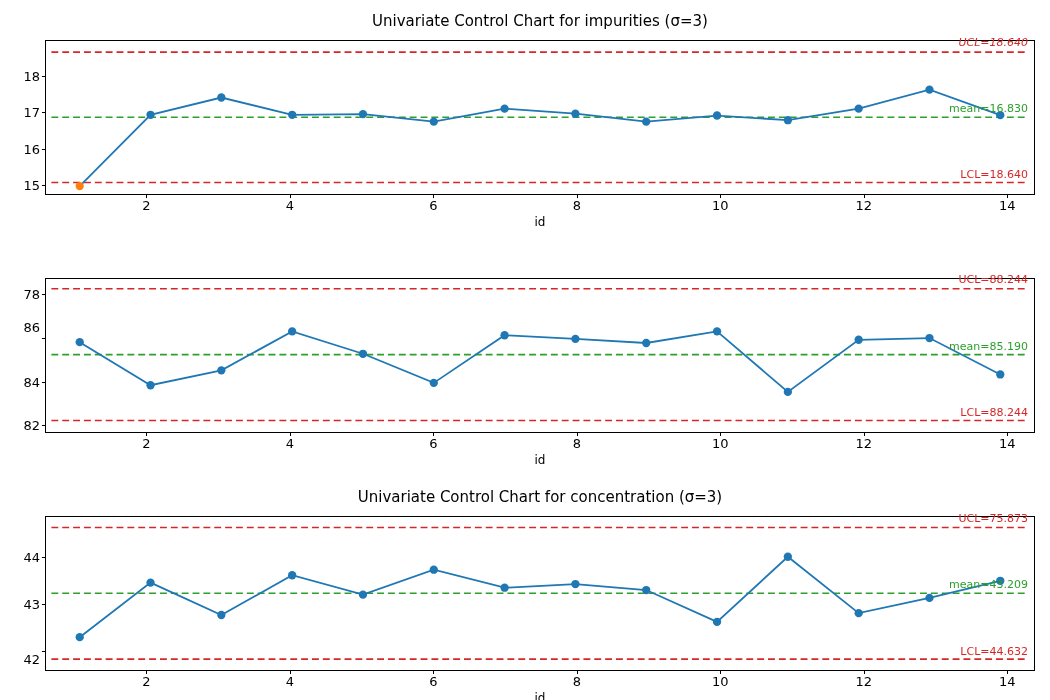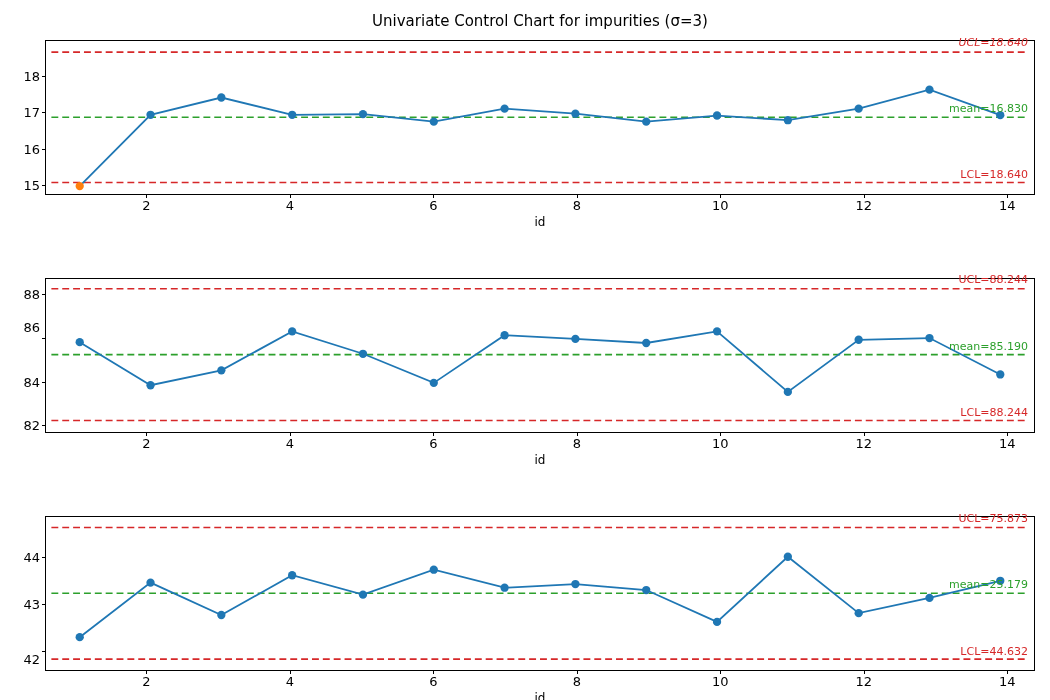--- a/index.html
+++ b/index.html
@@ -167,21 +167,21 @@
           <circle cx="817.8260869565217" cy="61.56338028169023" r="4.2" class="pt"></circle>
           <circle cx="889.5652173913044" cy="59.81690140845083" r="4.2" class="pt"></circle>
           <circle cx="961.3043478260869" cy="96.71126760563384" r="4.2" class="pt"></circle>
         </svg>
     <div class="ytick" style="top: 146.268px;">82</div>
         <div class="grid-tick tick-y" style="top: 146.268px;"></div>
         <div class="ytick" style="top: 102.606px;">84</div>
         <div class="grid-tick tick-y" style="top: 102.606px;"></div>
         <div class="ytick" style="top: 48px;">86</div>
         <div class="grid-tick tick-y" style="top: 58.9437px;"></div>
-        <div class="ytick" style="top: 15.2817px;">88</div>
+        <div class="ytick" style="top: 15.2817px;">78</div>
         <div class="grid-tick tick-y" style="top: 15.2817px;"></div>
         <div class="xtick" style="left: 100.435px;">2</div>
         <div class="grid-tick tick-x" style="left: 100.435px;"></div>
         <div class="xtick" style="left: 243.913px;">4</div>
         <div class="grid-tick tick-x" style="left: 243.913px;"></div>
         <div class="xtick" style="left: 387.391px;">6</div>
         <div class="grid-tick tick-x" style="left: 387.391px;"></div>
         <div class="xtick" style="left: 530.87px;">8</div>
         <div class="grid-tick tick-x" style="left: 530.87px;"></div>
         <div class="xtick" style="left: 674.348px;">10</div>
@@ -190,20 +190,21 @@
         <div class="grid-tick tick-x" style="left: 817.826px;"></div>
         <div class="xtick" style="left: 961.304px;">14</div>
         <div class="grid-tick tick-x" style="left: 961.304px;"></div>
         <div class="annot annot-ucl" style="right: 6px; top: -6.04507px; text-align: right;">UCL=88.244</div>
         <div class="annot annot-lcl" style="right: 6px; top: 127.299px;">LCL=88.244</div>
         <div class="annot annot-mean" style="right: 6px; top: 60.6268px;">mean=85.190</div>
       </div>
     <div class="xlabel">id</div>
   </div>
   <div class="panel" id="panel-2" style="top:516px; height:155px;">
+    <div class="title">Univariate Control Chart for concentration (σ=3)</div>
     <div class="plot-area">
       <svg class="lines" viewBox="0 0 990 155">
           <line x1="0" x2="990" y1="10.676737160120922" y2="10.676737160120922" class="dash line-ucl"></line>
           <line x1="0" x2="990" y1="143.94864048338349" y2="143.94864048338349" class="dash line-lcl"></line>
           <line x1="0" x2="990" y1="77.31268882175203" y2="77.31268882175203" class="dash line-mean"></line>
           <path d="M28.695652173913043 121.75226586102718 L100.43478260869564 66.49546827794565 L172.17391304347825 99.2749244712989 L243.91304347826085 59.003021148036126 L315.6521739130435 78.67069486404827 L387.3913043478261 53.38368580060421 L459.1304347826087 71.64652567975831 L530.8695652173914 67.90030211480371 L602.608695652174 73.98791540785486 L674.3478260869565 106.29909365558888 L746.0869565217391 40.27190332326278 L817.8260869565217 97.4018126888216 L889.5652173913044 81.94864048338363 L961.3043478260869 64.62235649546835 " class="series"></path>
           <circle cx="28.695652173913043" cy="121.75226586102718" r="4.2" class="pt"></circle>
           <circle cx="100.43478260869564" cy="66.49546827794565" r="4.2" class="pt"></circle>
           <circle cx="172.17391304347825" cy="99.2749244712989" r="4.2" class="pt"></circle>
           <circle cx="243.91304347826085" cy="59.003021148036126" r="4.2" class="pt"></circle>
@@ -233,17 +234,17 @@
         <div class="xtick" style="left: 530.87px;">8</div>
         <div class="grid-tick tick-x" style="left: 530.87px;"></div>
         <div class="xtick" style="left: 674.348px;">10</div>
         <div class="grid-tick tick-x" style="left: 674.348px;"></div>
         <div class="xtick" style="left: 817.826px;">12</div>
         <div class="grid-tick tick-x" style="left: 817.826px;"></div>
         <div class="xtick" style="left: 961.304px;">14</div>
         <div class="grid-tick tick-x" style="left: 961.304px;"></div>
         <div class="annot annot-ucl" style="right: 6px; top: -5.32326px;">UCL=75.873</div>
         <div class="annot annot-lcl" style="right: 6px; top: 127.949px; text-align: right;">LCL=44.632</div>
-        <div class="annot annot-mean" style="right: 6px; top: 61.3127px;">mean=25.179</div>
+        <div class="annot annot-mean" style="right: 6px; top: 61.3127px;">mean=43.209</div>
       </div>
     <div class="xlabel">id</div>
   </div>
 </div>
 
 </body></html>

